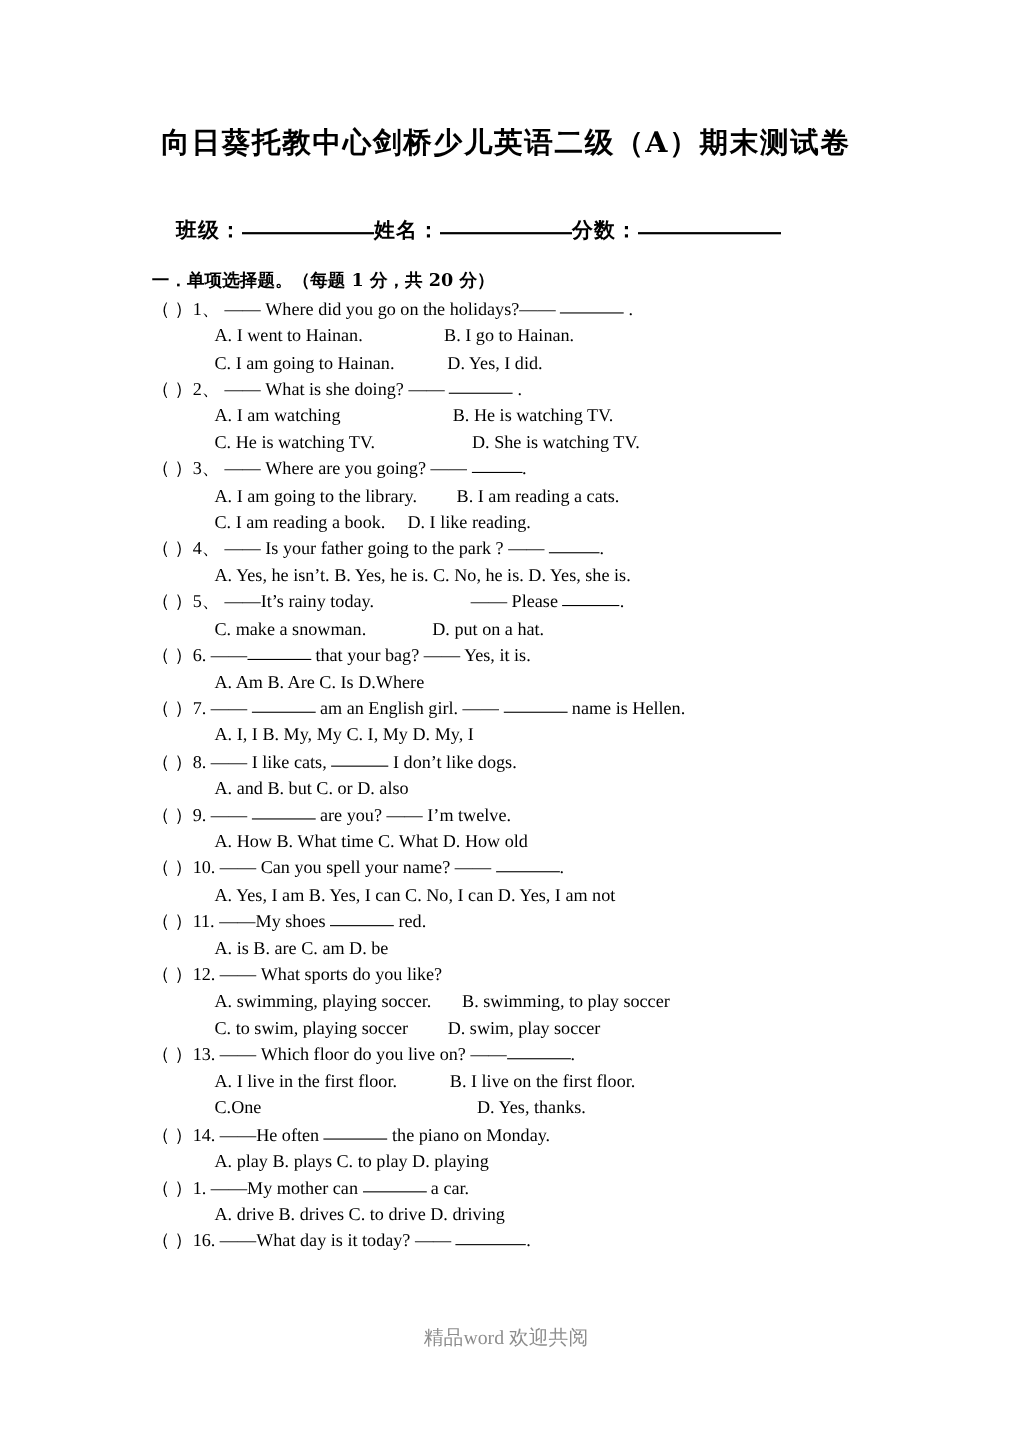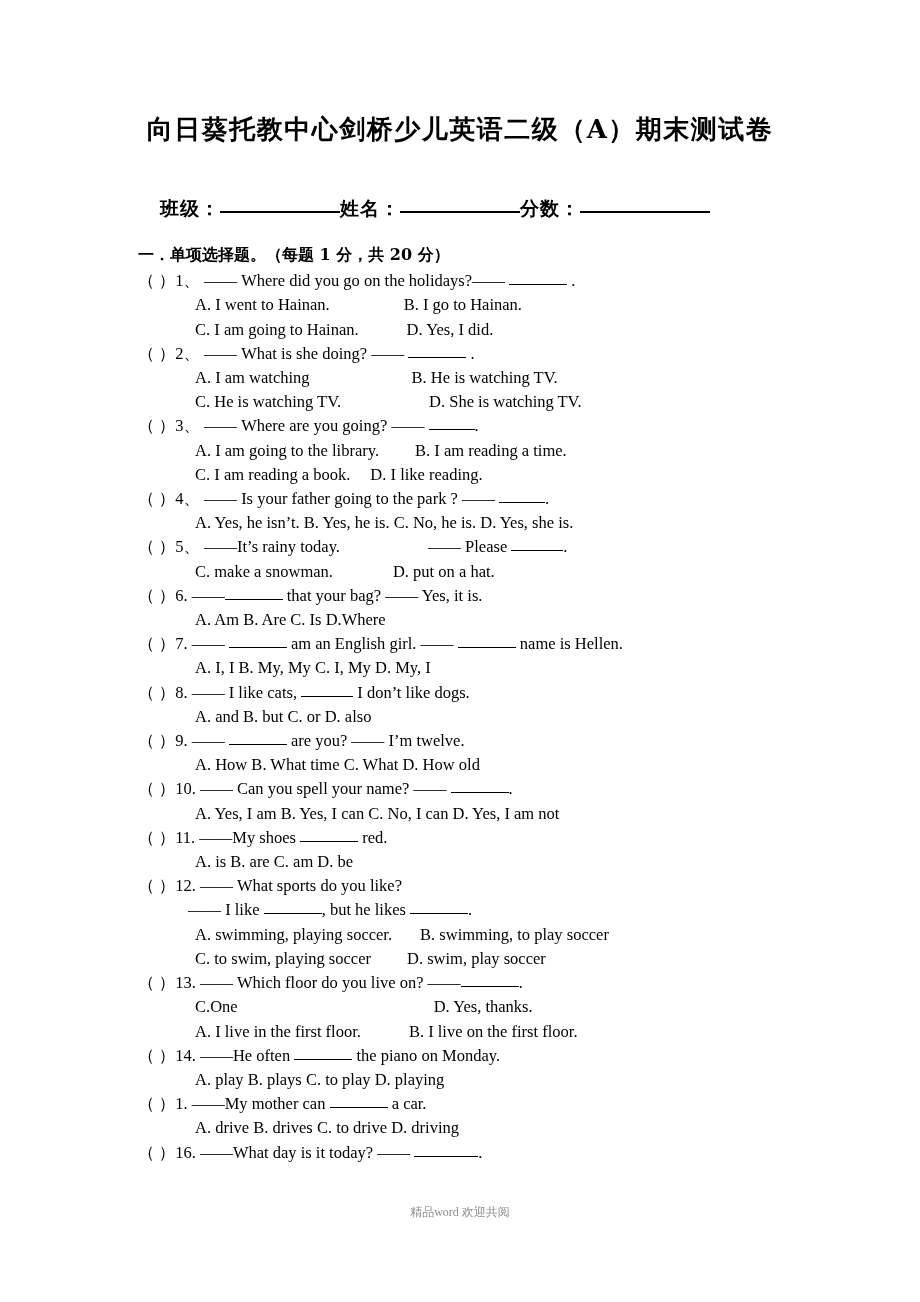--- a/index.html
+++ b/index.html
@@ -97,21 +97,21 @@
   .sp60 { display:inline-block; width:60px; }
   .sp74 { display:inline-block; width:74px; }
 
   
   .footer-mark {
     position: absolute;
     top: 1204px;
     left: 0;
     width: 920px;
     text-align: center;
-    font-size: 12px;
+    font-size: 18px;
     color: #8d8d8d;
     font-family: "Liberation Serif", "DejaVu Serif", serif;
     white-space: nowrap;
   }
 </style>
 </head>
 <body>
 
 <div class="page">
 
@@ -127,21 +127,21 @@
 
     <div class="q-line"><span class="paren">（  ）1、</span> <span>—— Where did you go on the holidays?——</span> <span class="u-blank w58"></span> <span>.</span></div>
     <div class="opt-line"><span>A. I went to Hainan.</span><span class="sp74"></span><span>B. I go to Hainan.</span></div>
     <div class="opt-line"><span>C. I am going to Hainan.</span><span class="sp48"></span><span>D. Yes, I did.</span></div>
 
     <div class="q-line"><span class="paren">（  ）2、</span> <span>—— What is she doing? ——</span> <span class="u-blank w58"></span> <span>.</span></div>
     <div class="opt-line"><span>A. I am watching</span><span class="sp74"></span><span class="sp28"></span><span>B. He is watching TV.</span></div>
     <div class="opt-line"><span>C. He is watching TV.</span><span class="sp74"></span><span class="sp14"></span><span>D. She is watching TV.</span></div>
 
     <div class="q-line"><span class="paren">（  ）3、</span> <span>—— Where are you going? ——</span> <span class="u-blank w46"></span><span>.</span></div>
-    <div class="opt-line"><span>A. I am going to the library.</span><span class="sp36"></span><span>B. I am reading a time.</span></div>
+    <div class="opt-line"><span>A. I am going to the library.</span><span class="sp36"></span><span>B. I am reading a cats.</span></div>
     <div class="opt-line"><span>C. I am reading a book.</span><span class="sp20"></span><span>D. I like reading.</span></div>
 
     <div class="q-line"><span class="paren">（  ）4、</span> <span>—— Is your father going to the park ?  ——</span> <span class="u-blank w46"></span><span>.</span></div>
     <div class="opt-line"><span>A. Yes, he isn’t.    B. Yes, he is.     C. No, he is.        D. Yes, she is.</span></div>
 
     <div class="q-line"><span class="paren">（  ）5、</span> <span>——It’s rainy today.</span><span class="sp74"></span><span class="sp14"></span><span>—— Please</span> <span class="u-blank w52"></span><span>.</span></div>
     <div class="opt-line"><span>C. make a snowman.</span><span class="sp60"></span><span>D. put on a hat.</span></div>
 
     <div class="q-line"><span class="paren">（  ）6.</span> <span>——</span><span class="u-blank w58"></span> <span>that your bag?    —— Yes, it is.</span></div>
     <div class="opt-line"><span>A. Am           B. Are         C. Is         D.Where</span></div>
@@ -155,27 +155,26 @@
     <div class="q-line"><span class="paren">（  ）9.</span> <span>——</span> <span class="u-blank w58"></span> <span>are you?        —— I’m twelve.</span></div>
     <div class="opt-line"><span>A. How        B. What time     C. What        D. How old</span></div>
 
     <div class="q-line"><span class="paren">（  ）10.</span> <span>—— Can you spell your name?  ——</span> <span class="u-blank w58"></span><span>.</span></div>
     <div class="opt-line"><span>A. Yes, I am   B. Yes, I can   C. No, I can   D. Yes, I am not</span></div>
 
     <div class="q-line"><span class="paren">（  ）11.</span> <span>——My shoes</span> <span class="u-blank w58"></span> <span>red.</span></div>
     <div class="opt-line"><span>A. is        B. are         C. am        D. be</span></div>
 
     <div class="q-line"><span class="paren">（  ）12.</span> <span>—— What sports do you like?</span></div>
-    <div class="opt-line deep"><span>—— I like</span> <span class="u-blank w58"></span><span>, but he likes</span> <span class="u-blank w58"></span><span>.</span></div>
     <div class="opt-line"><span>A. swimming, playing soccer.</span><span class="sp28"></span><span>B. swimming, to play soccer</span></div>
     <div class="opt-line"><span>C. to swim, playing soccer</span><span class="sp36"></span><span>D. swim, play soccer</span></div>
 
     <div class="q-line"><span class="paren">（  ）13.</span> <span>—— Which floor do you live on?   ——</span><span class="u-blank w58"></span><span>.</span></div>
+    <div class="opt-line"><span>A. I live in the first floor.</span><span class="sp48"></span><span>B. I live on the first floor.</span></div>
     <div class="opt-line"><span>C.One</span><span class="sp74"></span><span class="sp74"></span><span class="sp48"></span><span>D. Yes, thanks.</span></div>
-    <div class="opt-line"><span>A. I live in the first floor.</span><span class="sp48"></span><span>B. I live on the first floor.</span></div>
 
     <div class="q-line"><span class="paren">（  ）14.</span> <span>——He often</span> <span class="u-blank w58"></span> <span>the piano on Monday.</span></div>
     <div class="opt-line"><span>A. play    B. plays     C. to play     D. playing</span></div>
 
     <div class="q-line"><span class="paren">（  ）1.</span> <span>——My mother can</span> <span class="u-blank w58"></span> <span>a car.</span></div>
     <div class="opt-line"><span>A. drive    B. drives   C. to drive    D. driving</span></div>
 
     <div class="q-line"><span class="paren">（  ）16.</span> <span>——What day is it today?     ——</span> <span class="u-blank w64"></span><span>.</span></div>
 
   </div>

